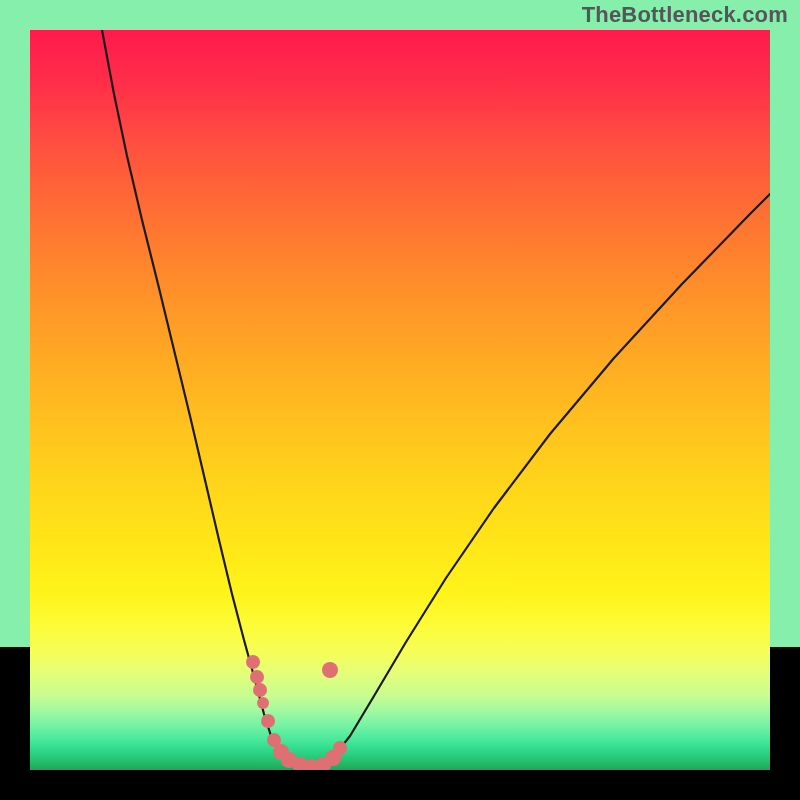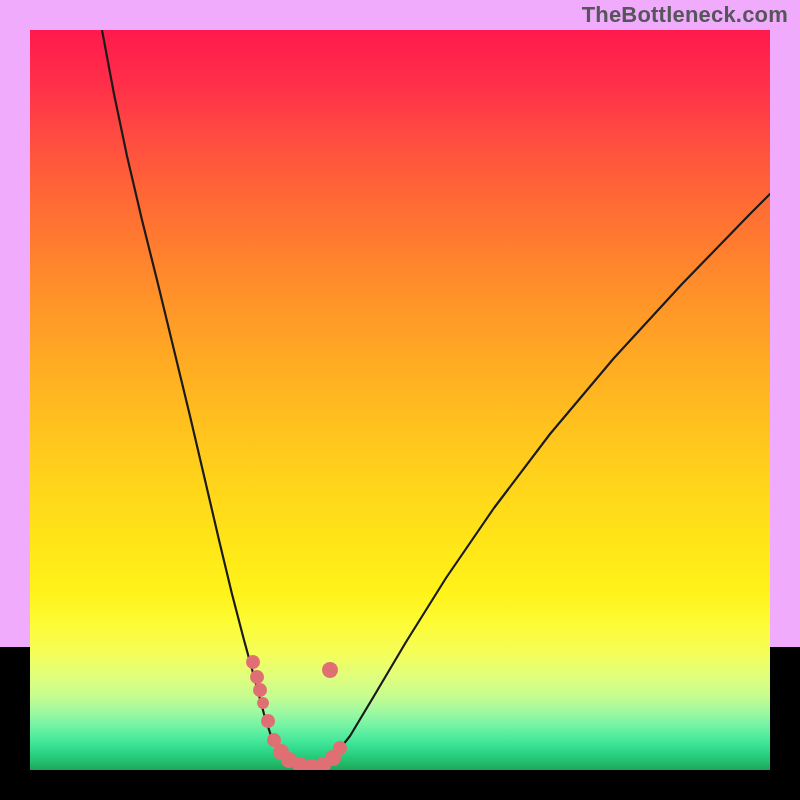--- a/index.html
+++ b/index.html
@@ -10,21 +10,21 @@
     background: #000;
     overflow: hidden;
     font-family: Arial, Helvetica, sans-serif;
   }
   .frame {
     position: absolute;
     top: 0;
     left: 0;
     width: 800px;
     height: 647px;
-    background: #f0abfc;
+    background: #86efac;
   }
   .watermark {
     position: absolute;
     top: 2px;
     right: 12px;
     font-size: 22px;
     font-weight: 600;
     color: #55555a;
     letter-spacing: 0.2px;
     z-index: 50;

